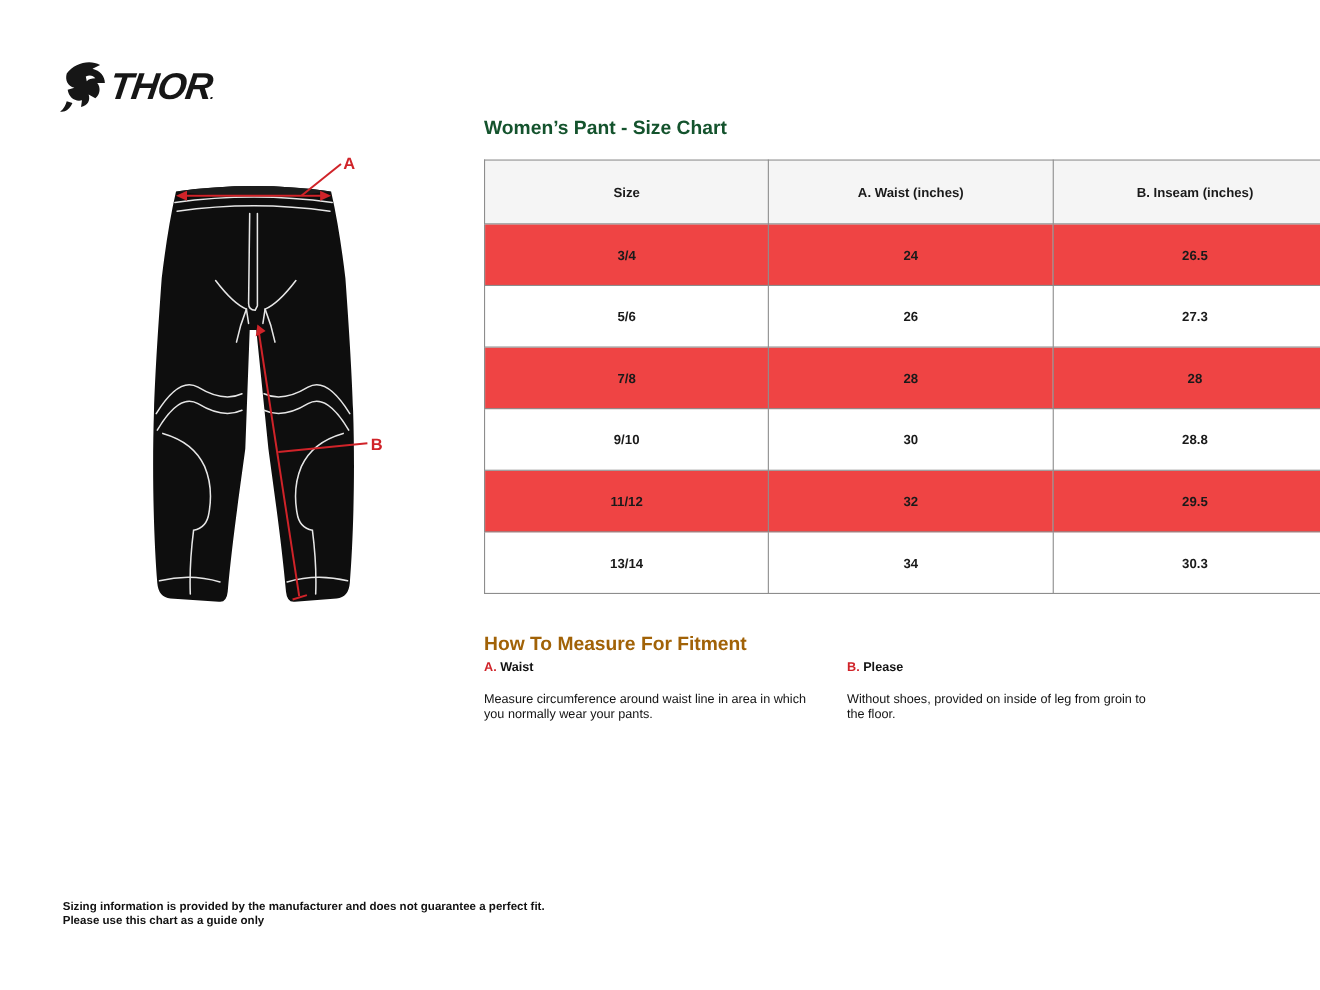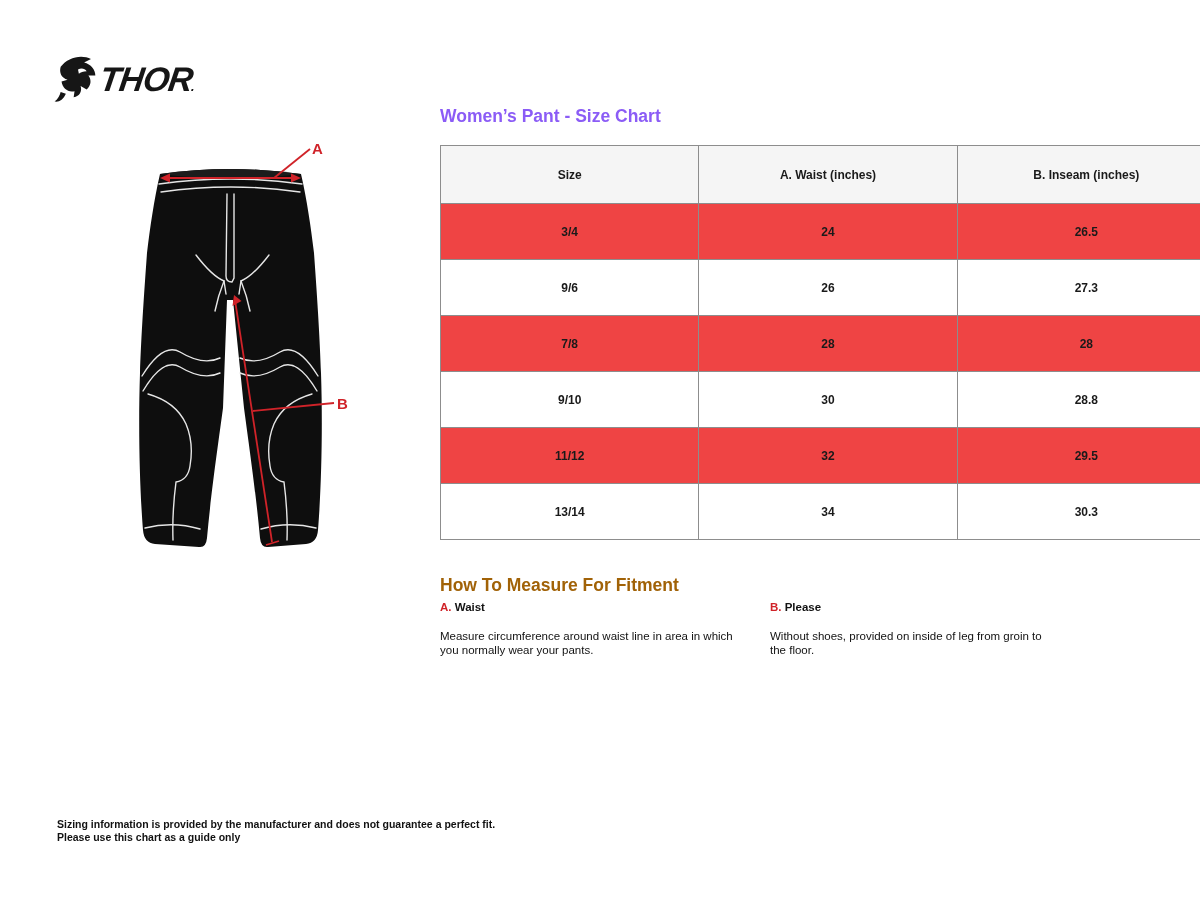--- a/index.html
+++ b/index.html
@@ -15,21 +15,21 @@
     font-style: italic; font-weight: 900; font-size: 34px; letter-spacing: -1px;
     color: #161616; transform: skewX(-8deg); margin-left: -4px; line-height: 1;
   }
   .logo-suffix { font-size: 13px; font-weight: 900; vertical-align: baseline; }
 
   
   .illustration { position: absolute; left: 128px; top: 128px; width: 240px; height: 430px; }
 
   
   .content { position: absolute; left: 440px; top: 0; width: 699px; }
-  .page-title { position: absolute; top: 106px; left: 0; font-size: 17.5px; font-weight: 700; color: #8b5cf6; }
+  .page-title { position: absolute; top: 106px; left: 0; font-size: 17.5px; font-weight: 700; color: #14532d; }
 
   table.size-table {
     position: absolute; top: 145px; left: 0; width: 776px;
     border-collapse: collapse; table-layout: fixed;
   }
   table.size-table th, table.size-table td {
     border: 1px solid #8d8d8d; text-align: center; vertical-align: middle;
     font-size: 12px; font-weight: 700; color: #1a1a1a;
   }
   table.size-table th { height: 58px; background: #f5f5f5; }
@@ -126,21 +126,21 @@
           <th>B. Inseam (inches)</th>
         </tr>
       </thead>
       <tbody>
           <tr class="alt">
             <td>3/4</td>
             <td>24</td>
             <td>26.5</td>
           </tr>
           <tr>
-            <td>9/6</td>
+            <td>5/6</td>
             <td>26</td>
             <td>27.3</td>
           </tr>
           <tr class="alt">
             <td>7/8</td>
             <td>28</td>
             <td>28</td>
           </tr>
           <tr>
             <td>9/10</td>

